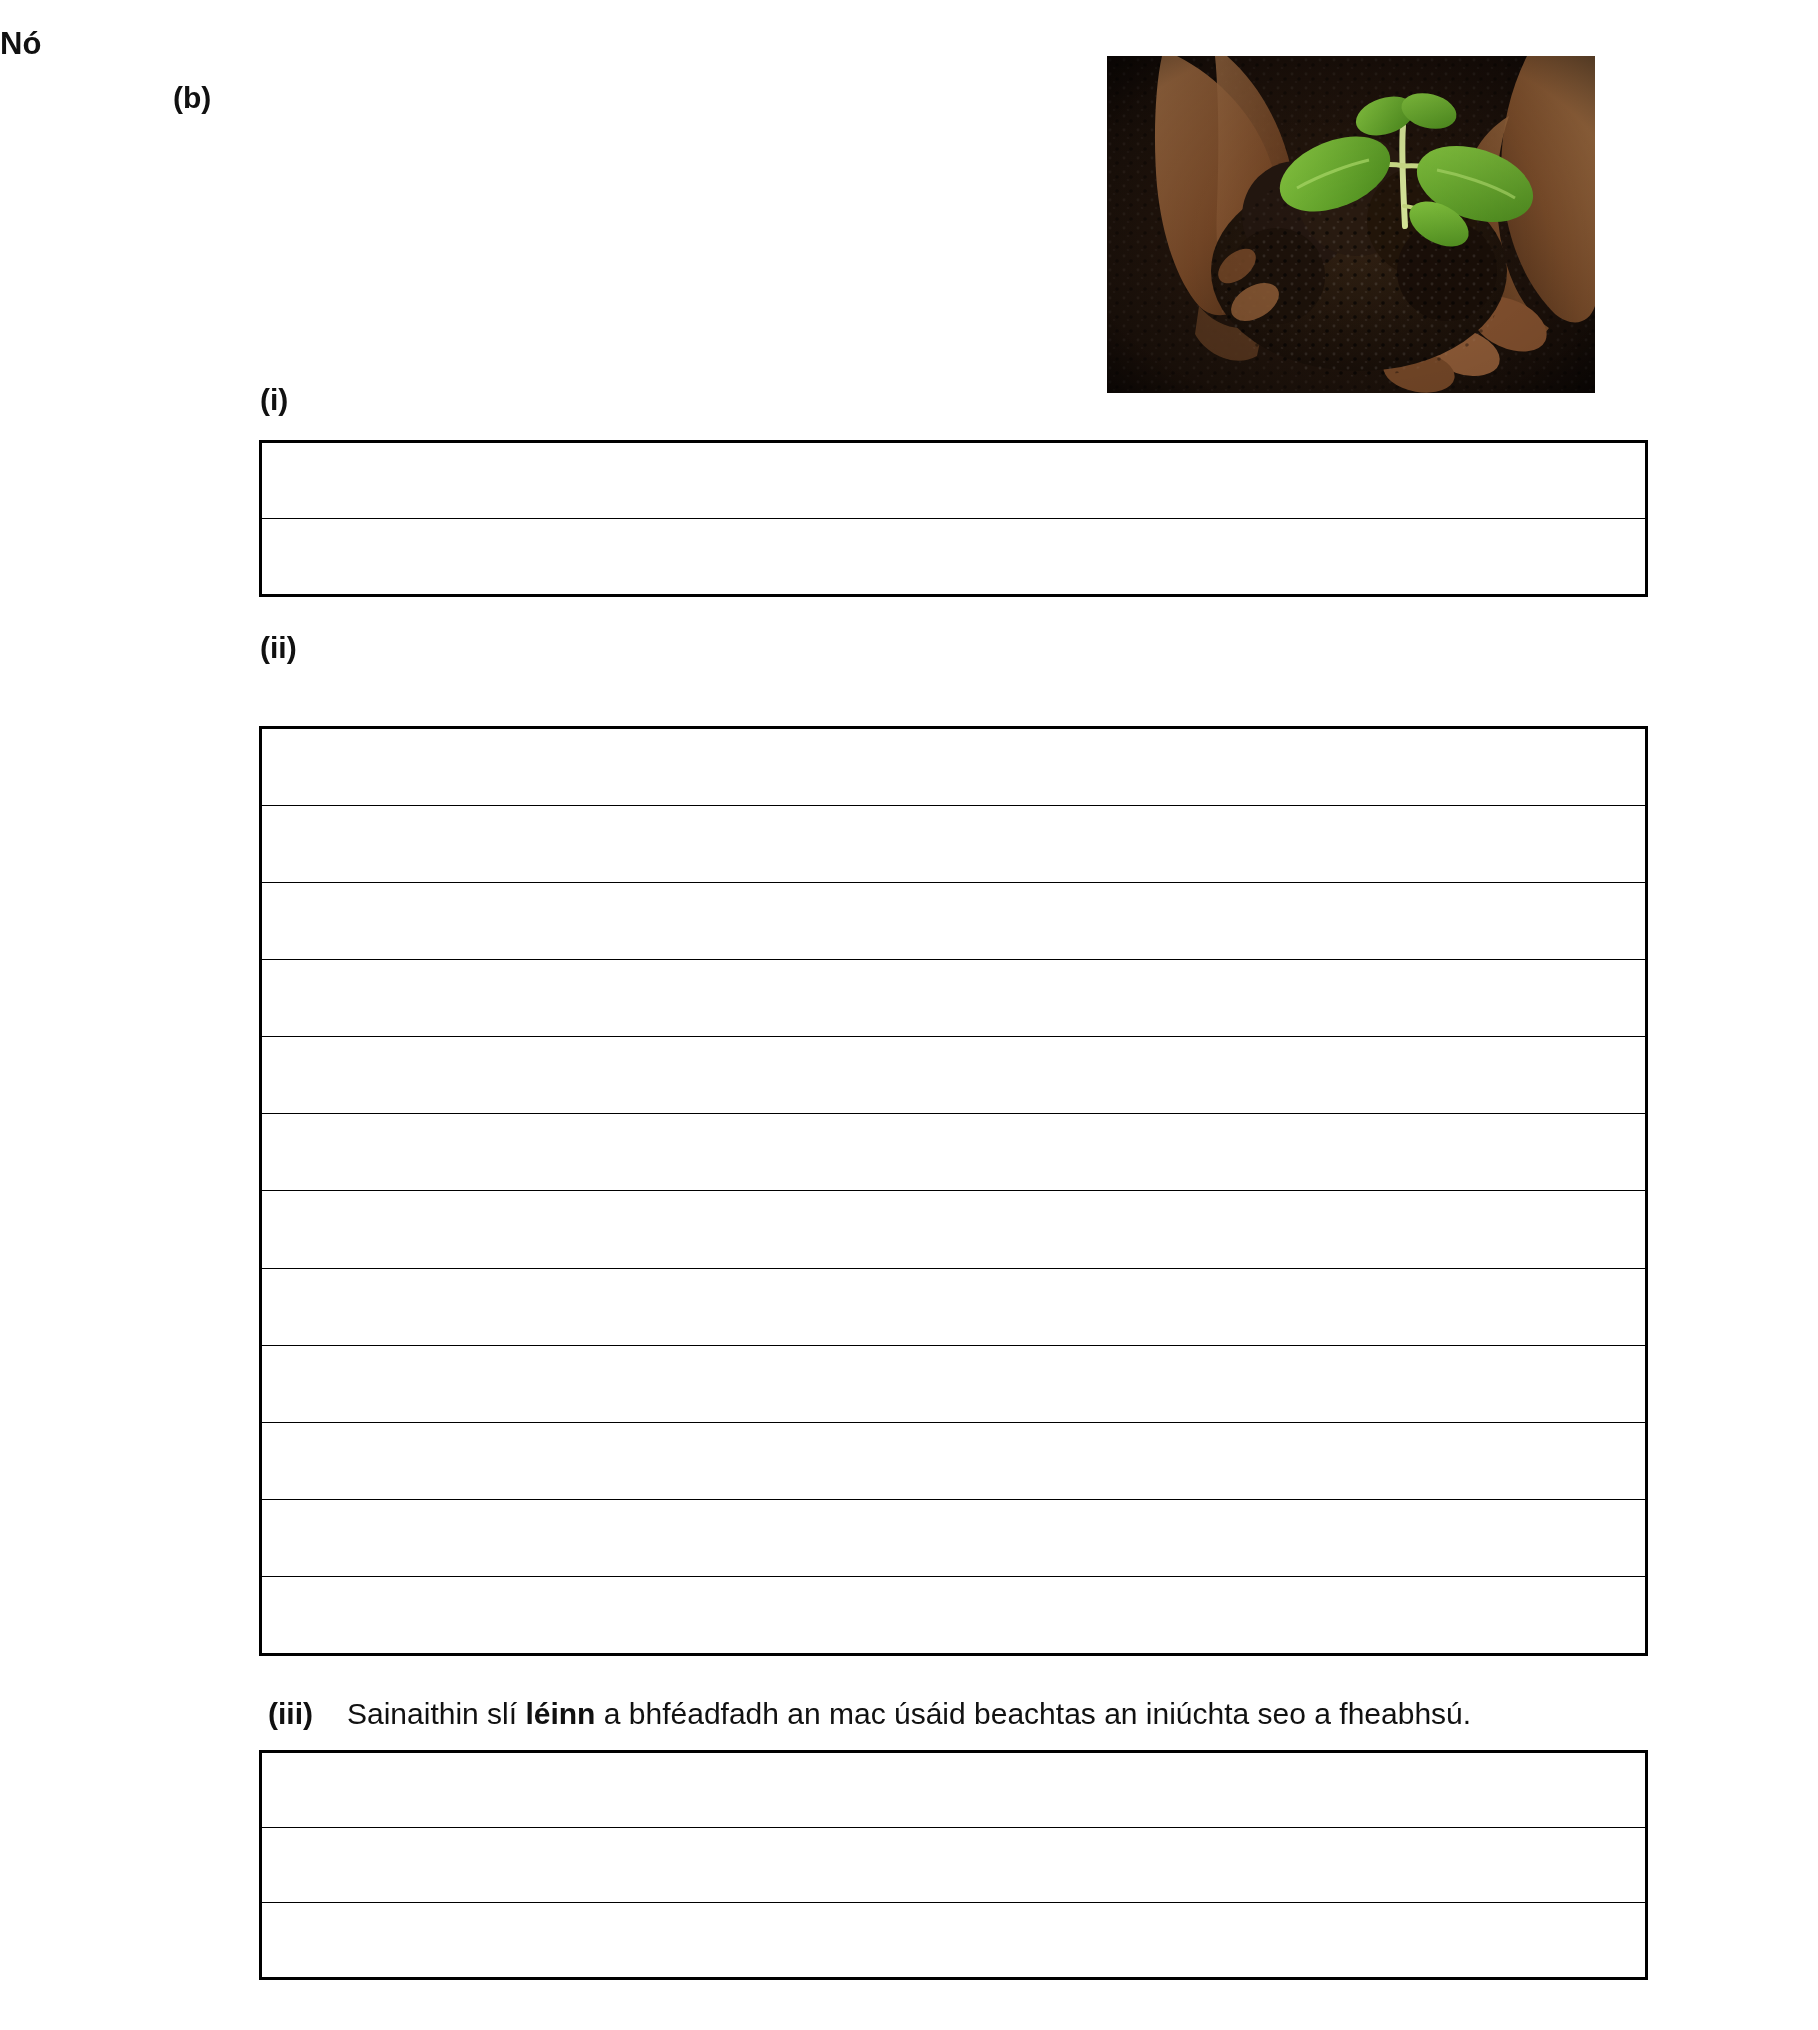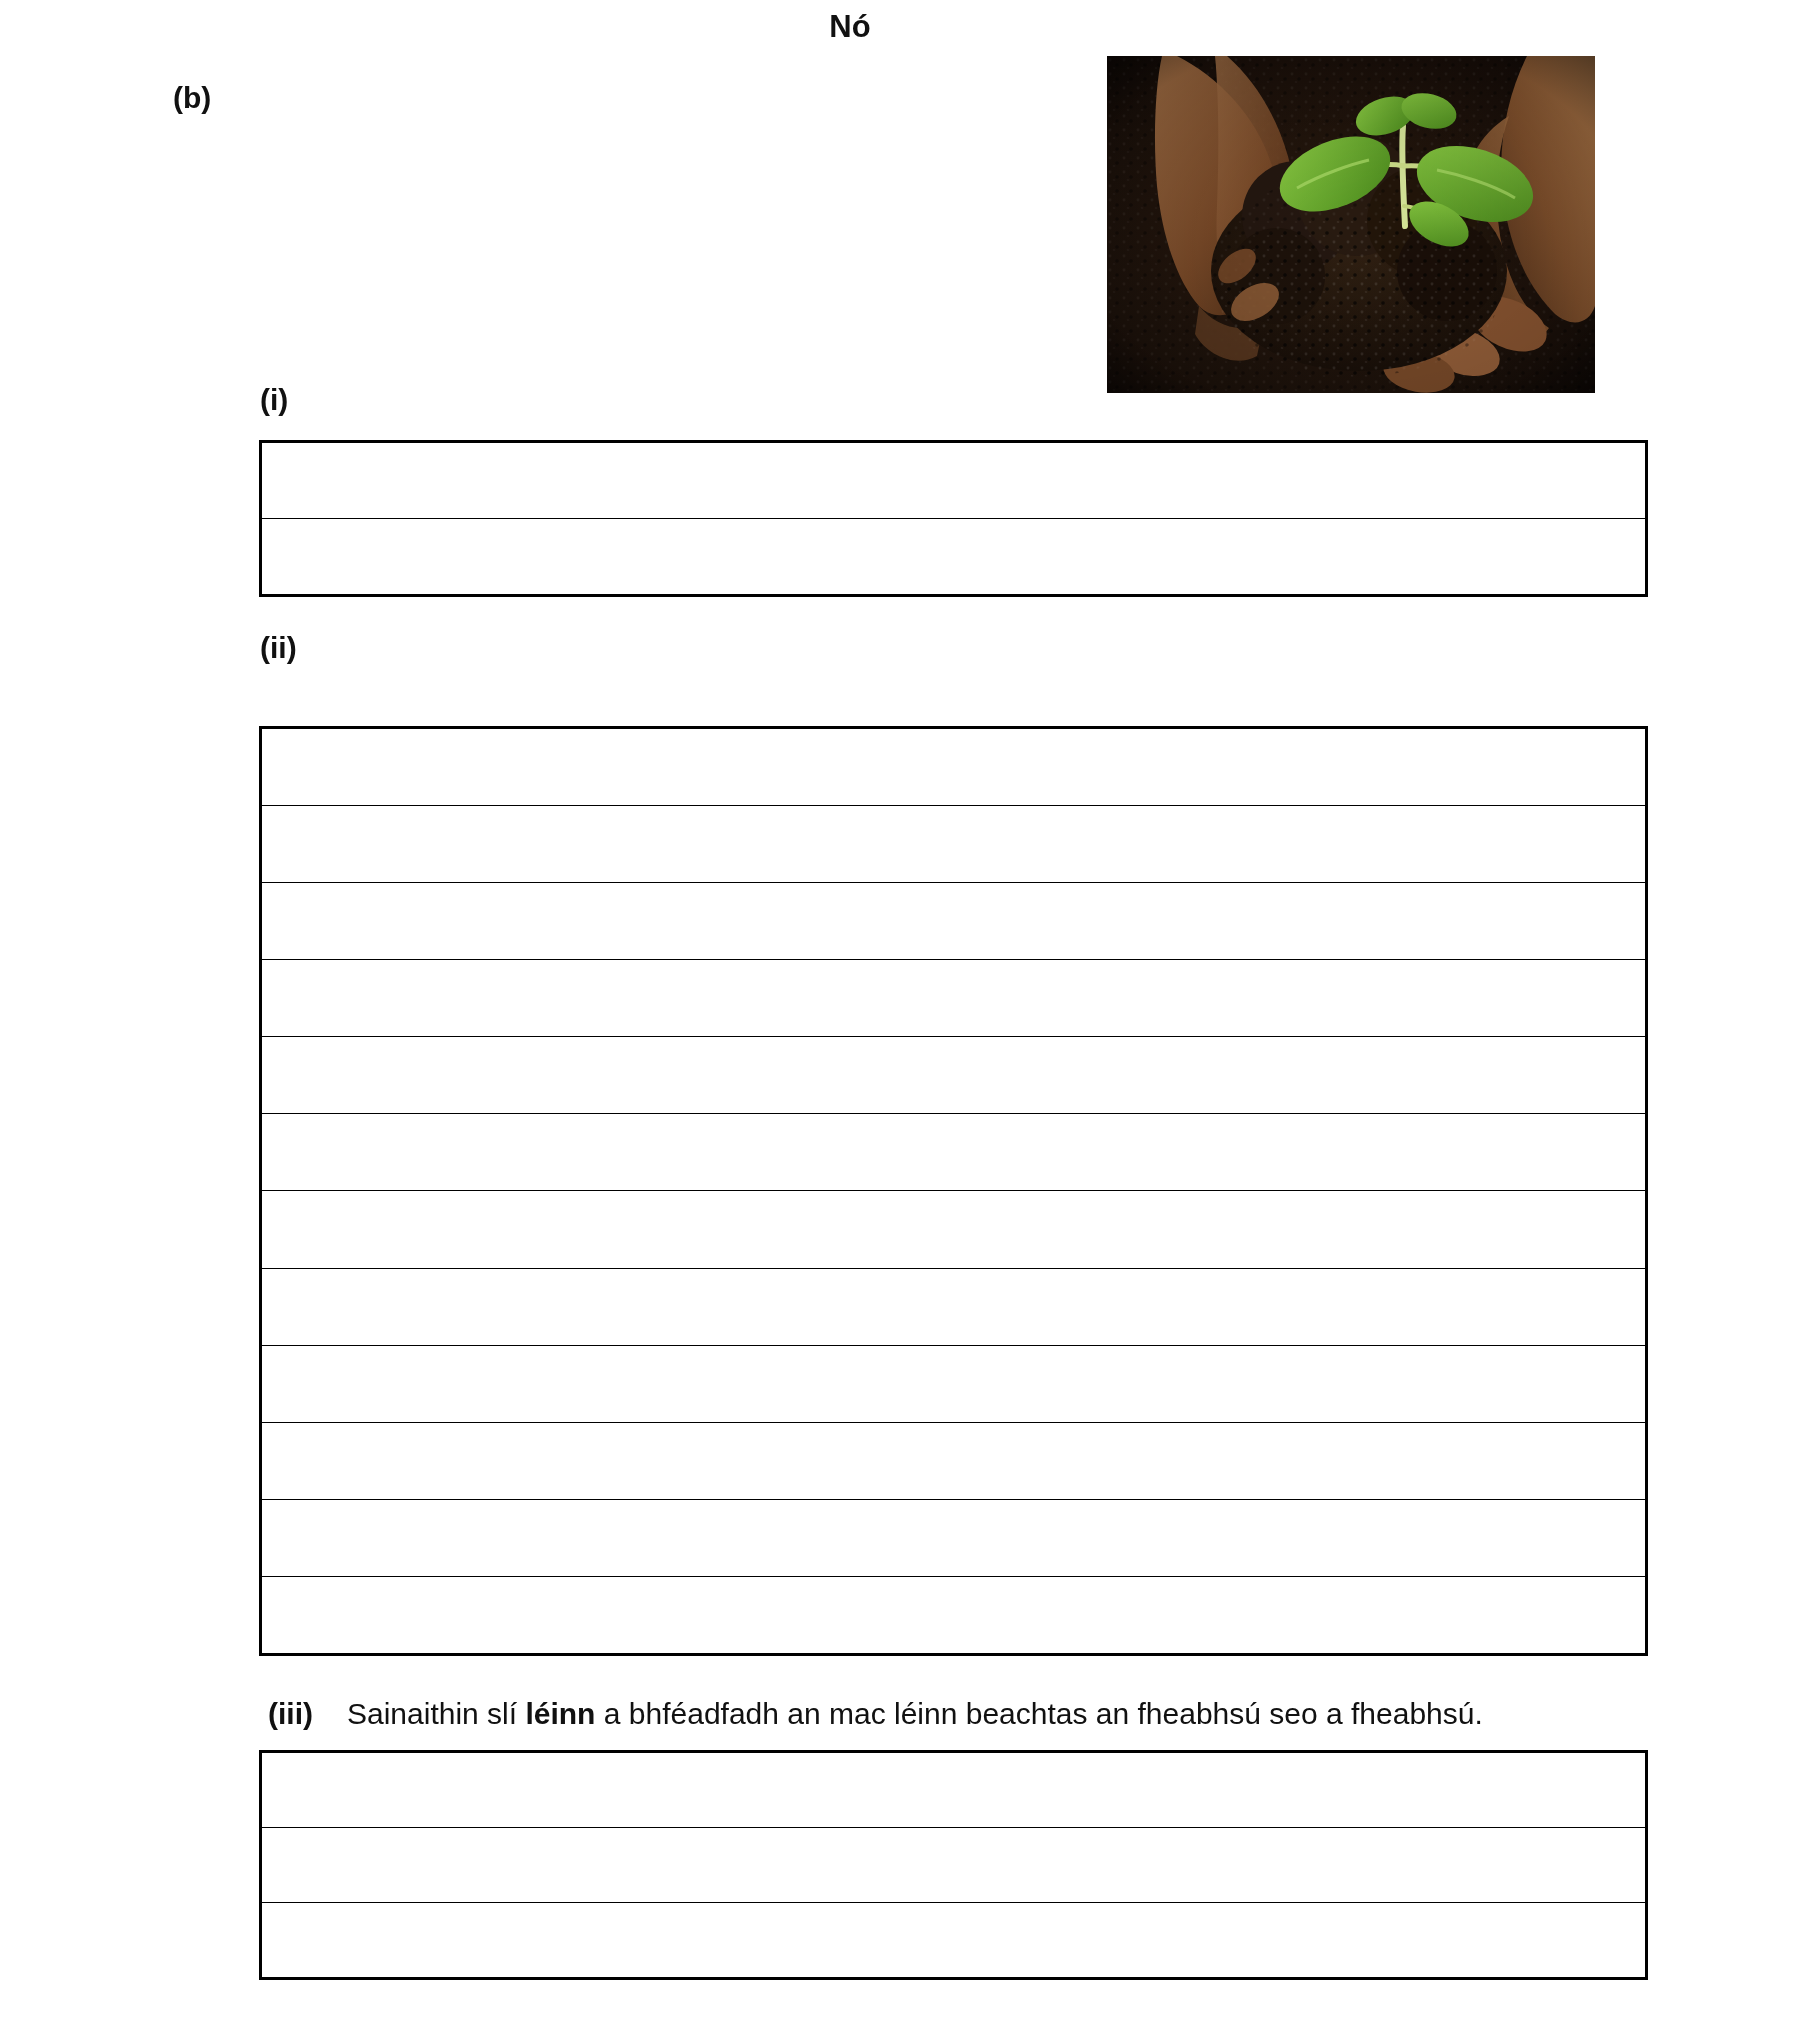--- a/index.html
+++ b/index.html
@@ -9,22 +9,21 @@
     height:2030px;
     background:#ffffff;
     font-family:"Liberation Sans", sans-serif;
     color:#111111;
     overflow:hidden;
   }
   .abs{position:absolute;}
   .t{font-size:30px;line-height:52px;}
   .bold{font-weight:bold;}
   .page-title{
-    left:0;top:4px;width:1700px;
-    text-align:center;
+    left:0;top:21px;width:1700px;
     font-size:31px;line-height:46px;font-weight:bold;
   }
   .q-label{left:173px;top:72px;}
   .q-text{left:263px;top:72px;width:840px;}
   .photo{
     left:1107px;top:56px;width:488px;height:337px;
     display:block;
   }
   .part-label-i{left:260px;top:374px;}
   .part-text-i{left:347px;top:374px;width:1100px;}
@@ -151,20 +150,20 @@
       <div class="row"></div>
       <div class="row"></div>
       <div class="row"></div>
       <div class="row"></div>
       <div class="row"></div>
       <div class="row"></div>
       <div class="row"></div>
     </div>
 
   <div class="abs t bold part-label-iii">(iii)</div>
-  <div class="abs t part-text-iii"><span>Sainaithin slí </span><span class="bold">léinn</span><span> a bhféadfadh an mac léinn beachtas an fheabhsú seo a fheabhsú.</span></div>
+  <div class="abs t part-text-iii"><span>Sainaithin slí </span><span class="bold">léinn</span><span> a bhféadfadh an mac úsáid beachtas an iniúchta seo a fheabhsú.</span></div>
   <div class="abs answer-box box-iii">
       <div class="row"></div>
       <div class="row"></div>
       <div class="row"></div>
     </div>
 
 </div>
 
 </body></html>

